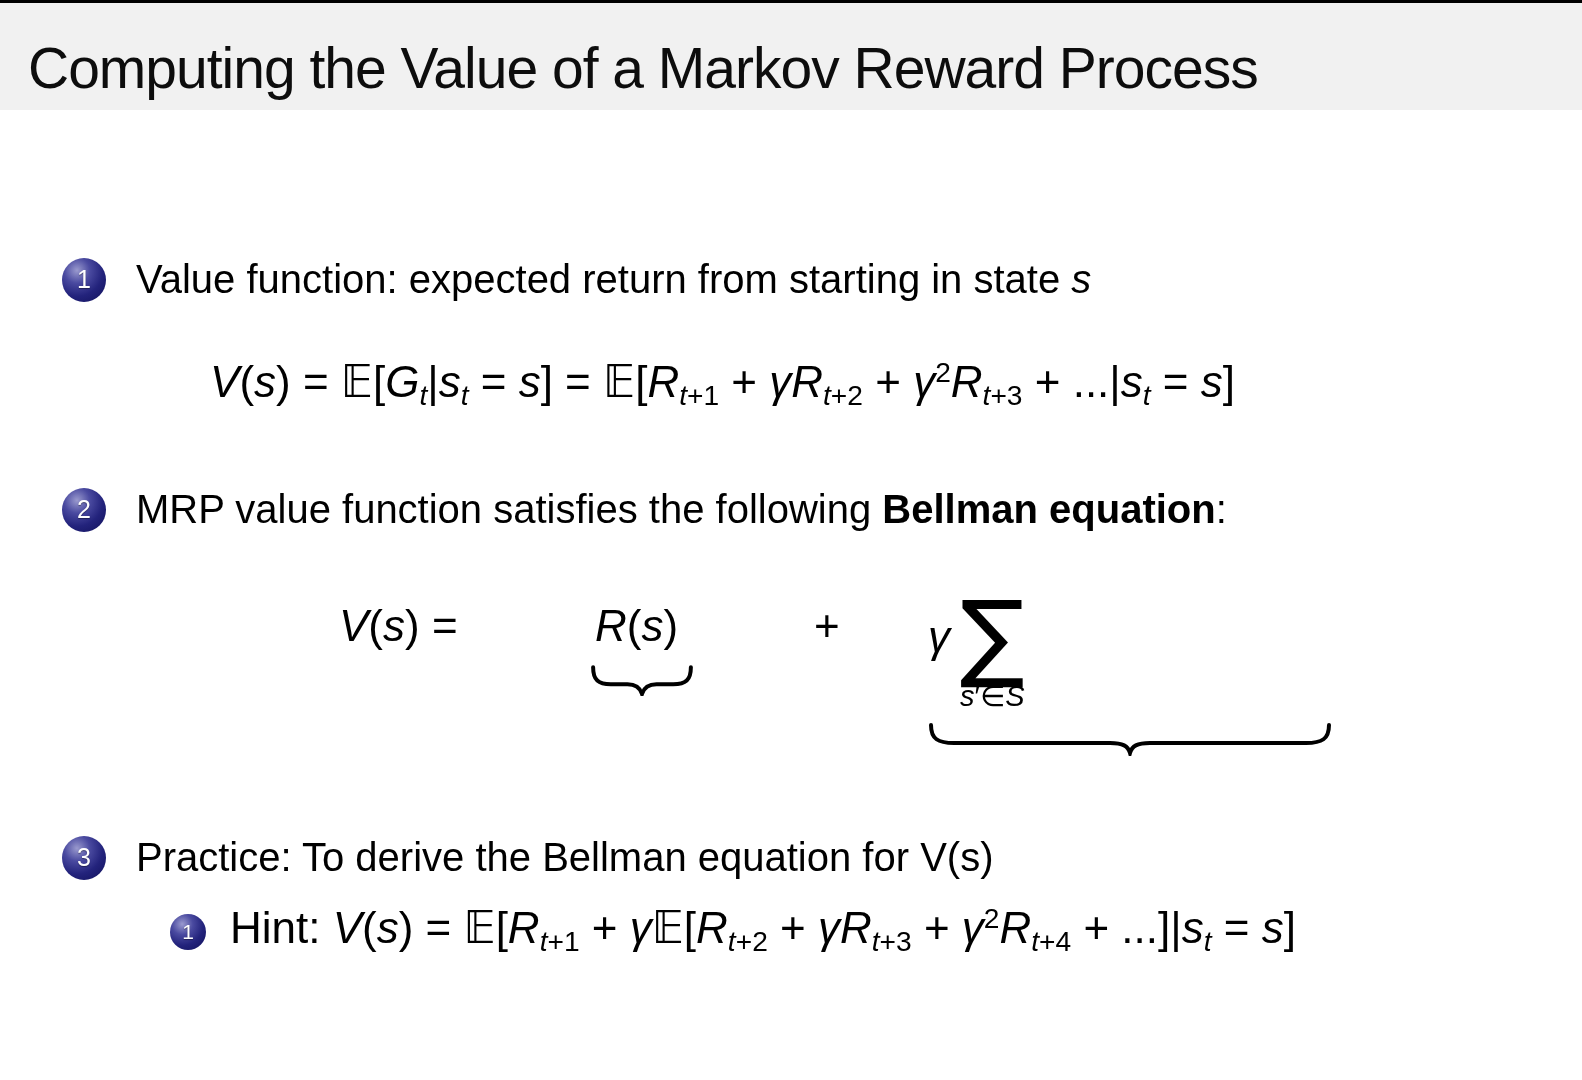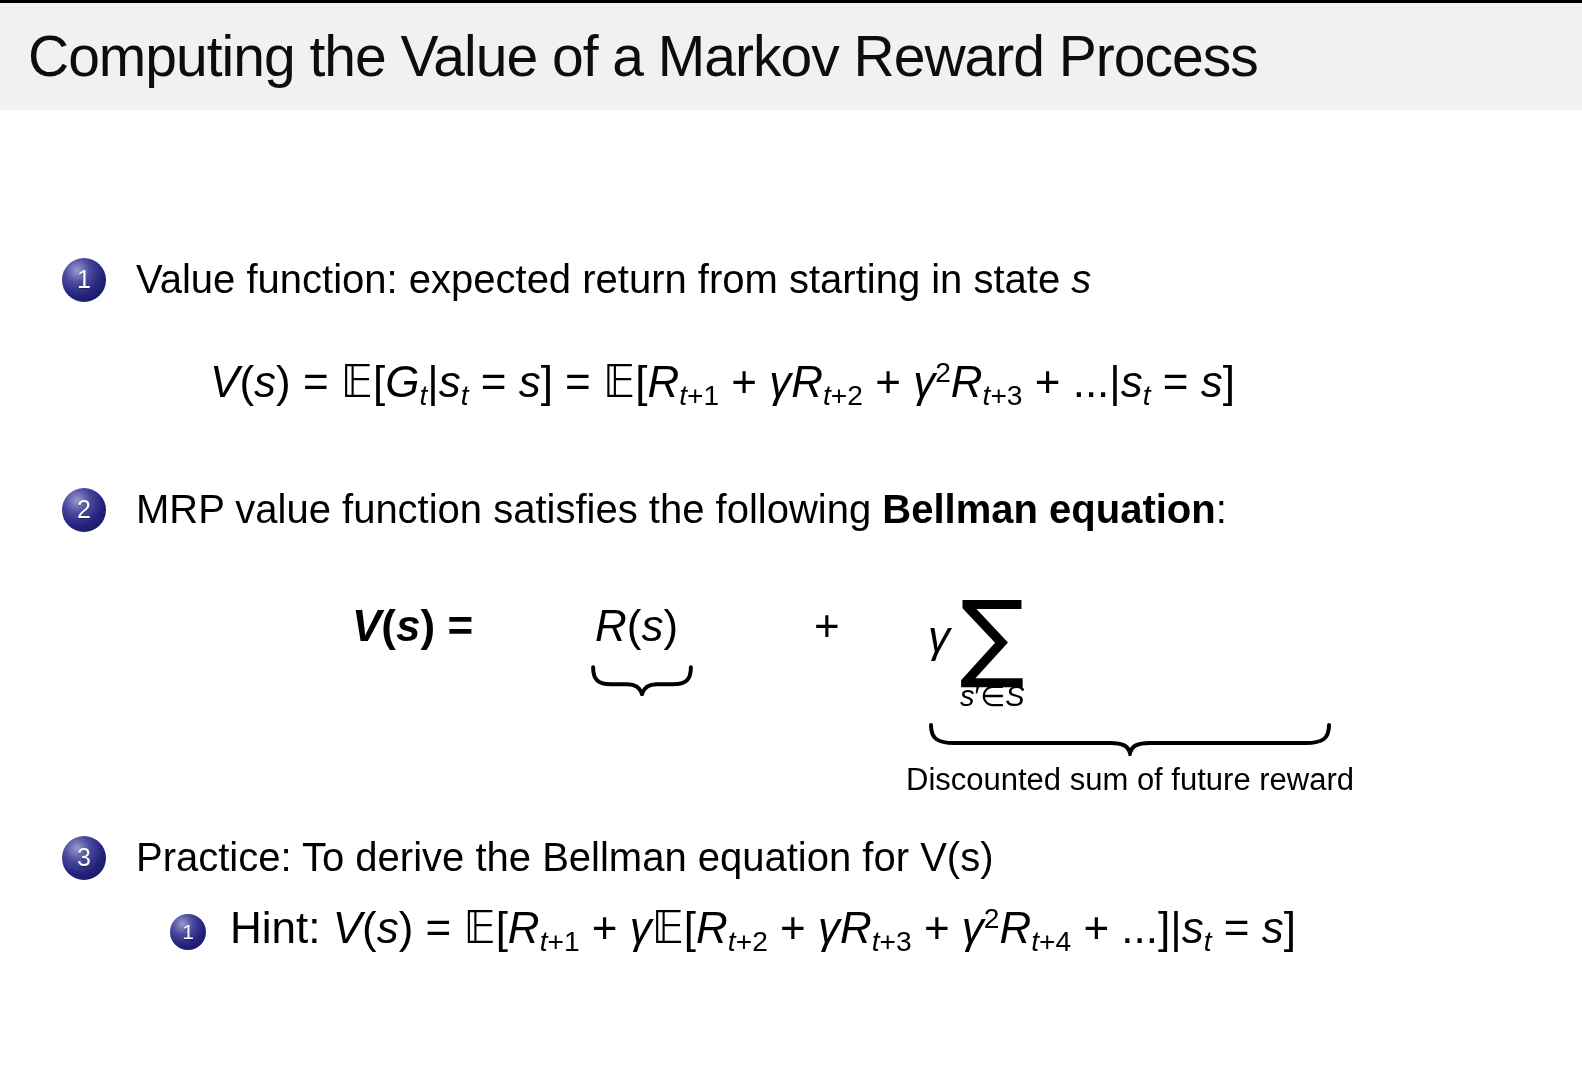--- a/index.html
+++ b/index.html
@@ -12,21 +12,21 @@
     overflow:hidden;
   }
   
   .titlebar{
     position:absolute;top:0;left:0;width:1582px;height:110px;
     background:#f1f1f1;
     border-top:3px solid #000;
     box-sizing:border-box;
   }
   .titlebar h1{
-    margin:0;padding:20px 0 0 28px;
+    margin:0;padding:32px 0 0 28px;
     font-size:57px;font-weight:normal;letter-spacing:-1px;
     color:#0d0d0d;white-space:nowrap;
   }
   
   .item{
     position:absolute;left:62px;
     display:flex;align-items:flex-start;gap:30px;
     font-size:40px;line-height:1.18;
   }
   .ball{
@@ -51,21 +51,21 @@
   sup{font-size:64%;vertical-align:0.55em;line-height:0;}
   .bb{font-family:"DejaVu Sans",sans-serif;font-style:normal;}
   #eq1{
     position:absolute;top:360px;left:0;width:1277px;
     box-sizing:border-box;padding-left:168px;
     text-align:center;white-space:nowrap;
   }
   
   .bellman{position:absolute;top:600px;left:0;width:1582px;height:220px;}
   .bellman .abs{position:absolute;white-space:nowrap;}
-  .b-lhs{left:352px;top:4px;font-weight:bold;}
+  .b-lhs{left:339px;top:4px;}
   .b-term1{left:595px;top:4px;width:94px;text-align:left;}
   .b-brace1{left:590px;top:64px;width:104px;height:32px;}
   .b-lab1{left:492px;top:102px;width:300px;text-align:center;font-size:31px;}
   .b-plus{left:814px;top:4px;}
   .b-term2{left:928px;top:-6px;display:flex;align-items:center;gap:10px;height:86px;}
   .sumwrap{position:relative;display:inline-block;}
   .sum{font-size:96px;line-height:0.85;display:block;font-family:"DejaVu Sans",sans-serif;}
   .limits{
     position:absolute;top:calc(100% + 4px);left:50%;transform:translateX(-50%);
     font-size:29px;white-space:nowrap;line-height:1;
@@ -112,21 +112,20 @@
         <span class="sum">∑</span>
         <span class="limits eq"><i>s</i>′∈<i>S</i></span>
       </span>
     </span>
 
     <span class="abs b-brace2">
       <svg class="brace" viewBox="0 0 404 34" preserveAspectRatio="none" aria-hidden="true">
         <path d="M3,3 C3,17 10,21 26,21 L182,21 C195,21 200,24 202,31 C204,24 209,21 222,21 L378,21 C394,21 401,17 401,3" fill="none" stroke="#000" stroke-width="4" stroke-linecap="round" vector-effect="non-scaling-stroke"></path>
       </svg>
     </span>
-    <span class="abs b-lab2">Discounted sum of future reward</span>
   </div>
 
   <div class="item" id="item3">
     <span class="ball">3</span>
     <span class="txt">Practice: To derive the Bellman equation for V(s)</span>
   </div>
 
   <div class="item" id="hint">
     <span class="ball small">1</span>
     <span class="txt eq">Hint: <i>V</i>(<i>s</i>) = <span class="bb">𝔼</span>[<i>R</i><sub><i>t</i>+1</sub> + <i>γ</i><span class="bb">𝔼</span>[<i>R</i><sub><i>t</i>+2</sub> + <i>γR</i><sub><i>t</i>+3</sub> + <i>γ</i><sup>2</sup><i>R</i><sub><i>t</i>+4</sub> + ...]|<i>s</i><sub><i>t</i></sub> = <i>s</i>]</span>

